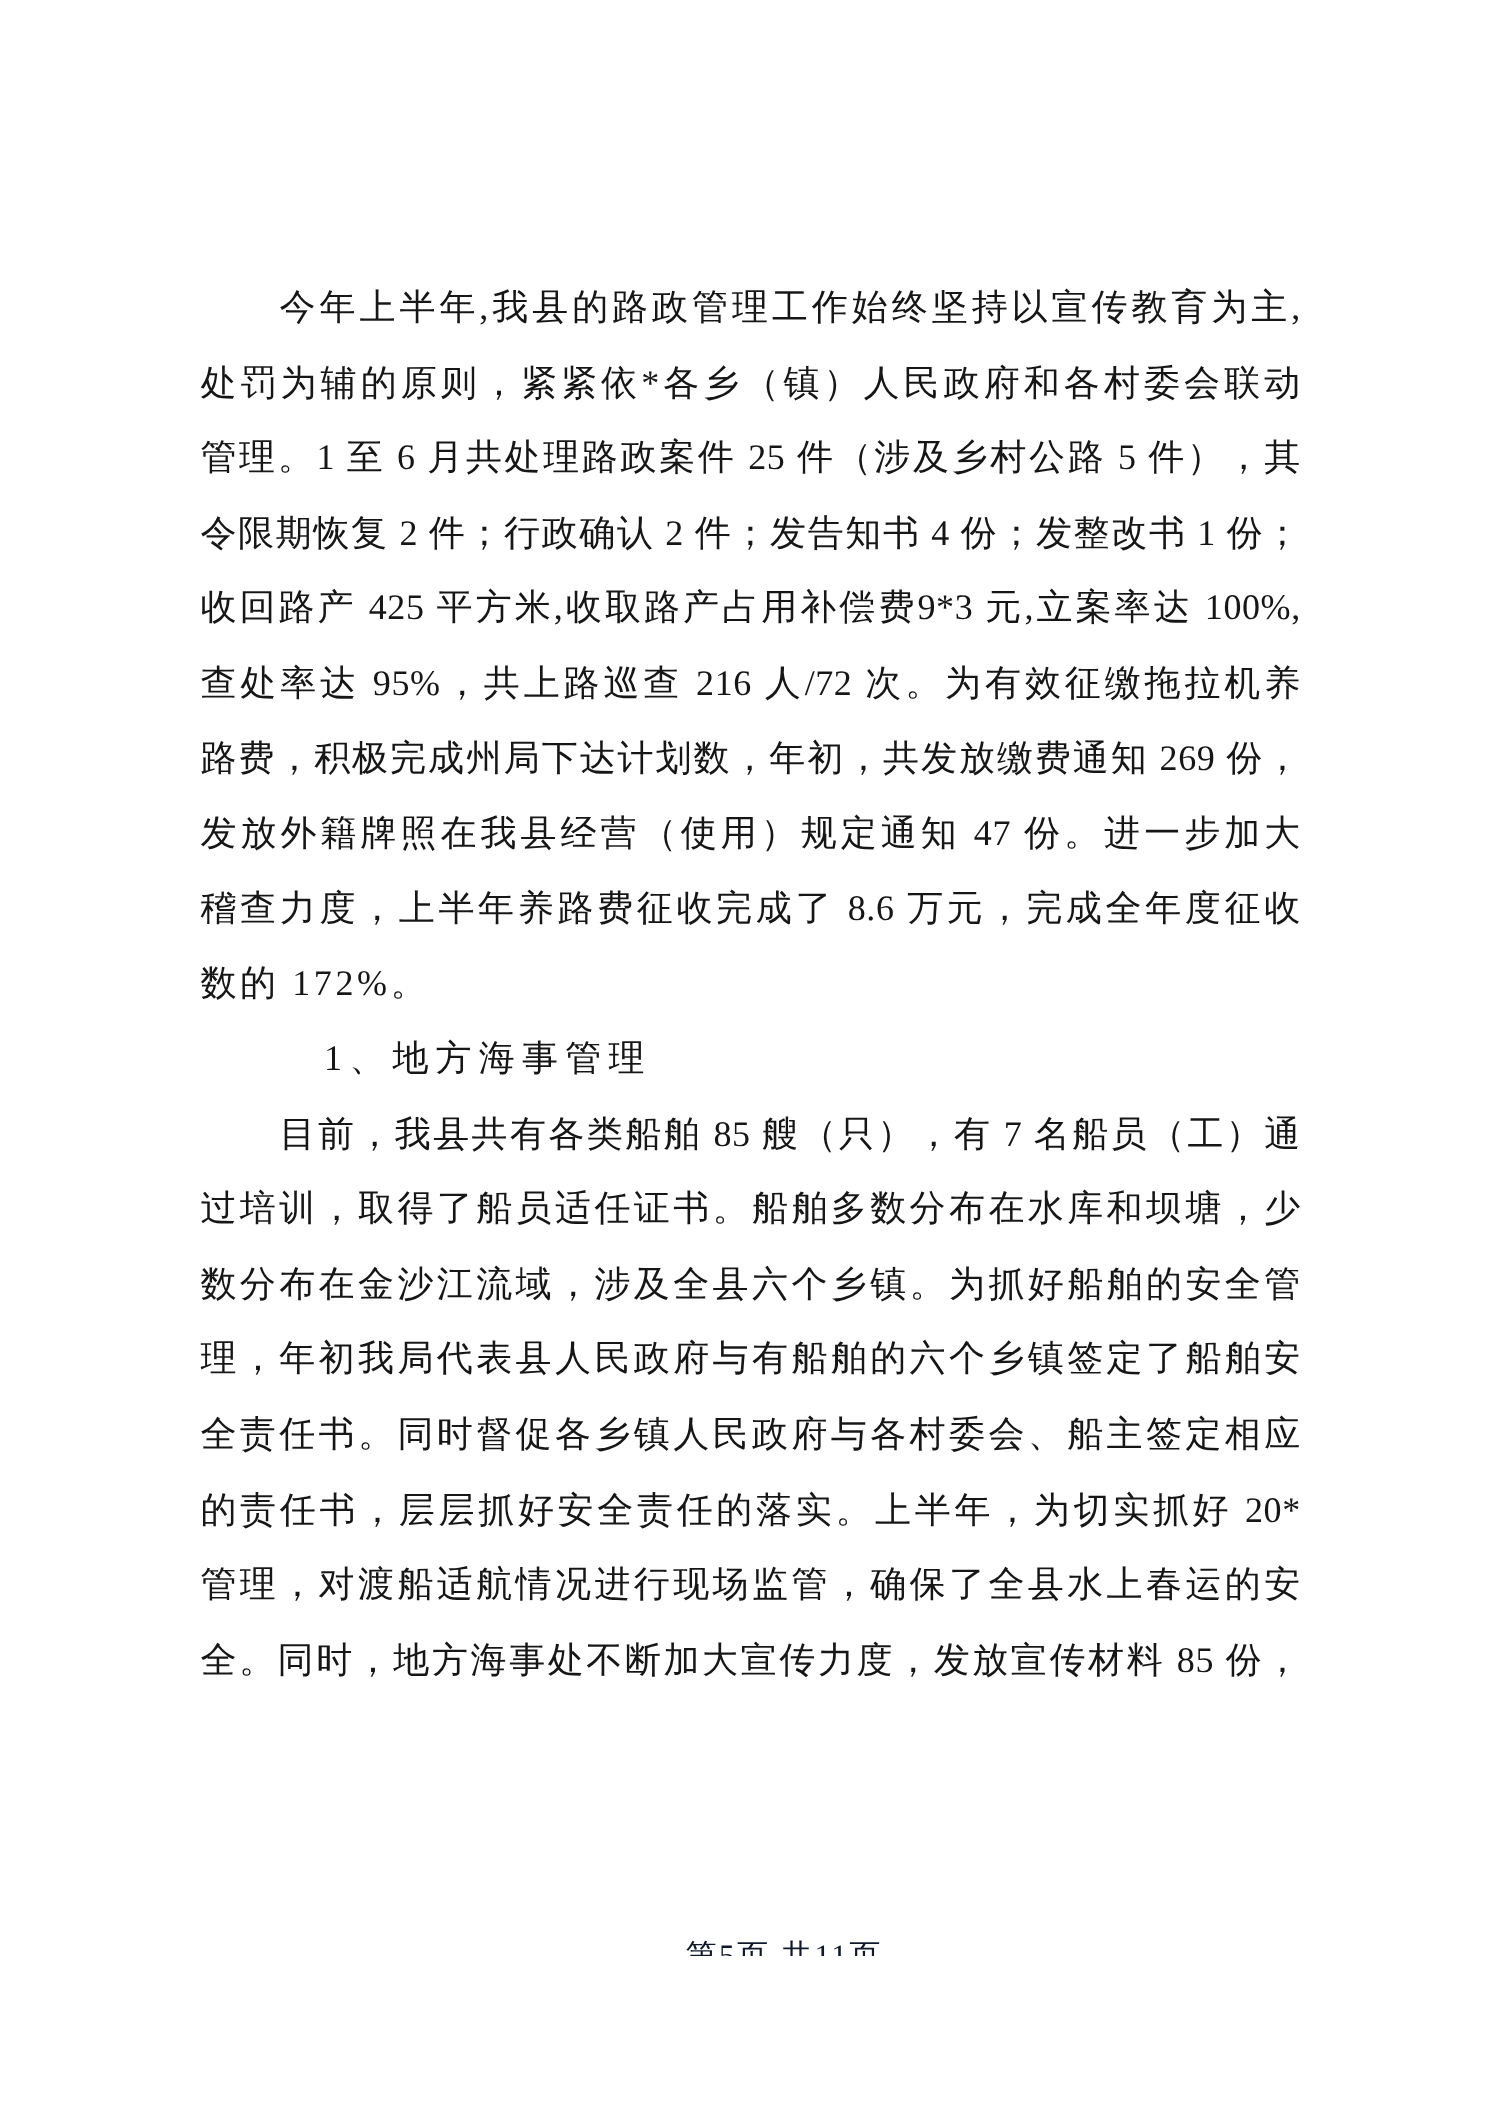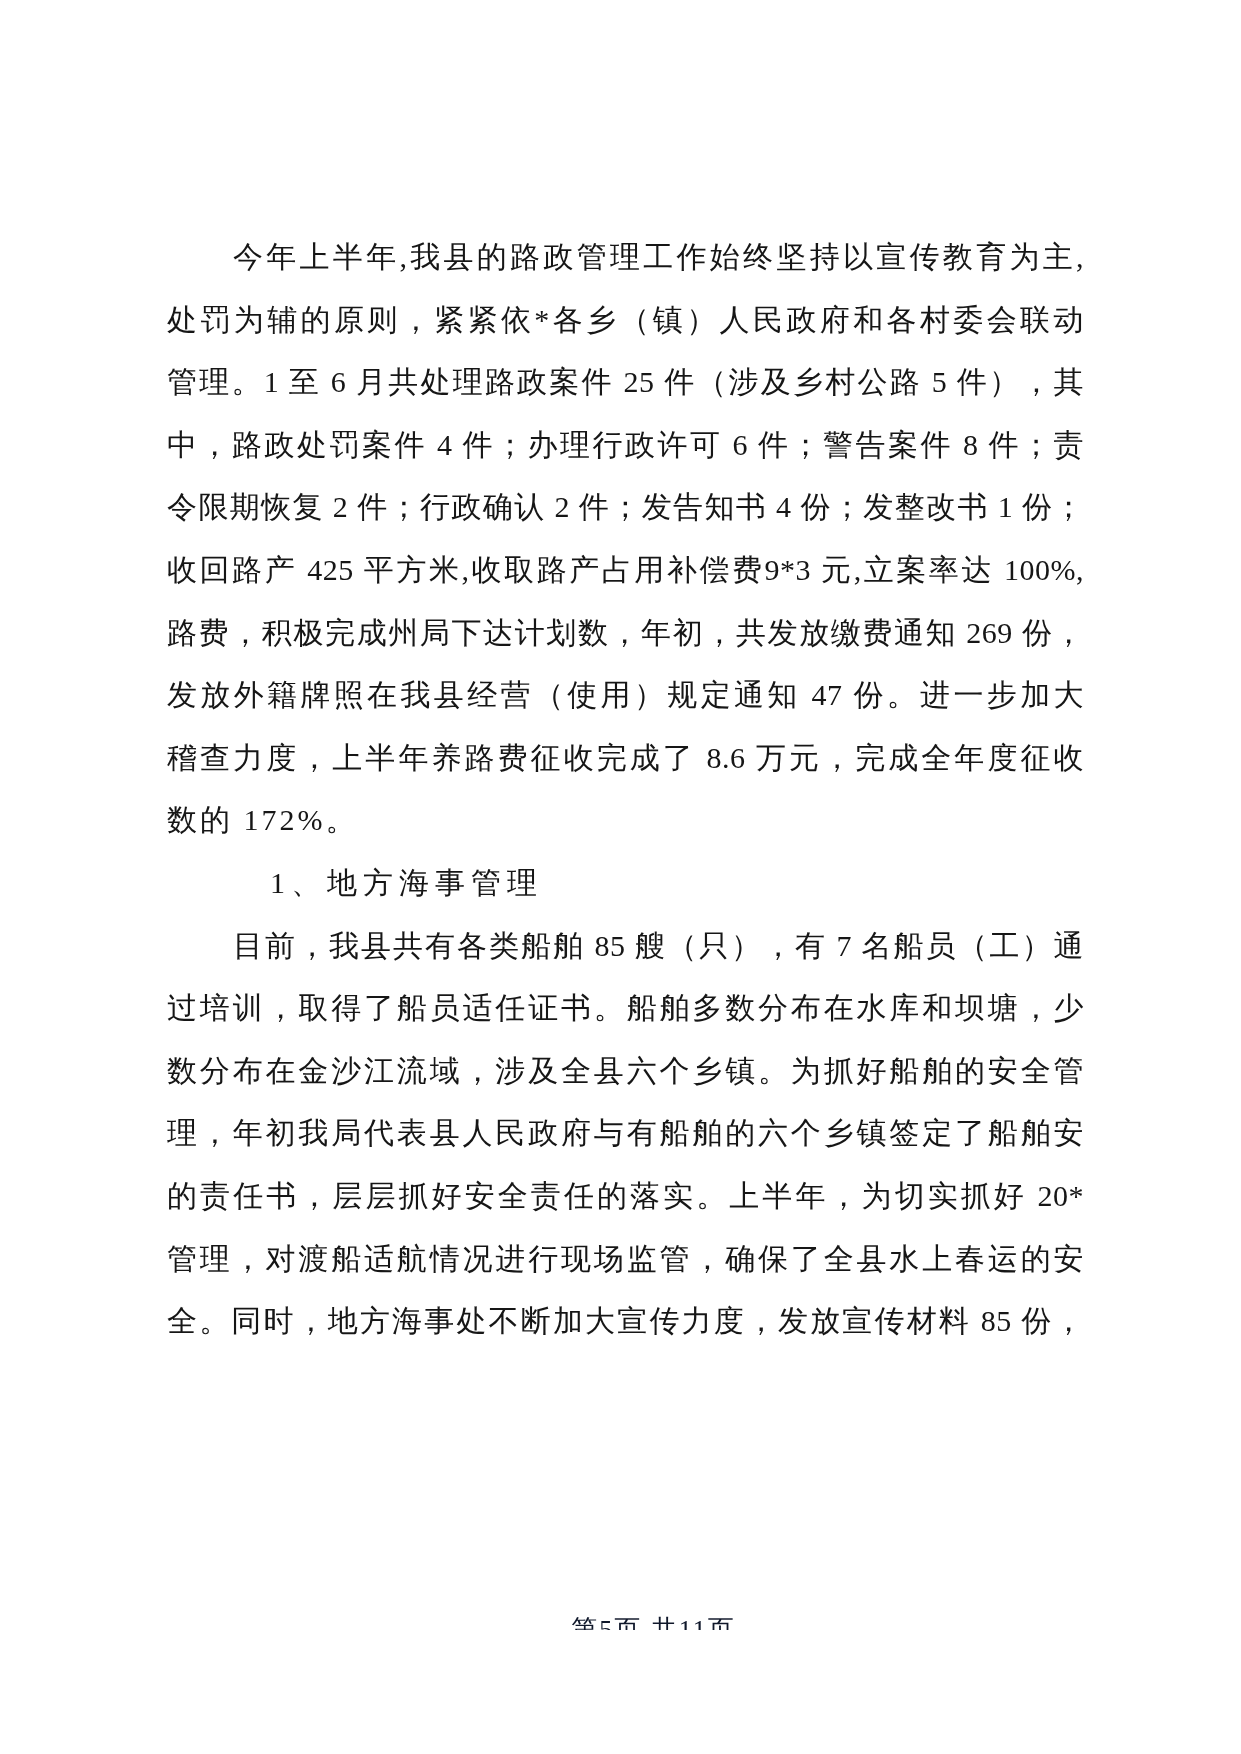--- a/index.html
+++ b/index.html
@@ -62,34 +62,35 @@
 </style>
 </head>
 <body>
 
 <div class="page">
   <div class="content">
 
     <div class="line indent">今年上半年,我县的路政管理工作始终坚持以宣传教育为主,</div>
     <div class="line">处罚为辅的原则，紧紧依*各乡（镇）人民政府和各村委会联动</div>
     <div class="line">管理。1 至 6 月共处理路政案件 25 件（涉及乡村公路 5 件），其</div>
-    <div class="line">中，路政处罚案件 4 件；办理行政许可 6 件；警告案件 8 件；责</div>
     <div class="line">令限期恢复 2 件；行政确认 2 件；发告知书 4 份；发整改书 1 份；</div>
     <div class="line">收回路产 425 平方米,收取路产占用补偿费9*3 元,立案率达 100%,</div>
+    <div class="line">查处率达 95%，共上路巡查 216 人/72 次。为有效征缴拖拉机养</div>
     <div class="line">路费，积极完成州局下达计划数，年初，共发放缴费通知 269 份，</div>
     <div class="line">发放外籍牌照在我县经营（使用）规定通知 47 份。进一步加大</div>
     <div class="line">稽查力度，上半年养路费征收完成了 8.6 万元，完成全年度征收</div>
     <div class="line para-end">数的 172%。</div>
 
     <div class="line heading">1、地方海事管理</div>
 
     <div class="line indent">目前，我县共有各类船舶 85 艘（只），有 7 名船员（工）通</div>
     <div class="line">过培训，取得了船员适任证书。船舶多数分布在水库和坝塘，少</div>
     <div class="line">数分布在金沙江流域，涉及全县六个乡镇。为抓好船舶的安全管</div>
     <div class="line">理，年初我局代表县人民政府与有船舶的六个乡镇签定了船舶安</div>
+    <div class="line">全责任书。同时督促各乡镇人民政府与各村委会、船主签定相应</div>
     <div class="line">的责任书，层层抓好安全责任的落实。上半年，为切实抓好 20*</div>
     <div class="line">管理，对渡船适航情况进行现场监管，确保了全县水上春运的安</div>
     <div class="line">全。同时，地方海事处不断加大宣传力度，发放宣传材料 85 份，</div>
 
   </div>
 
   <div class="footer">第5页 共11页</div>
 </div>
 
 </body></html>

